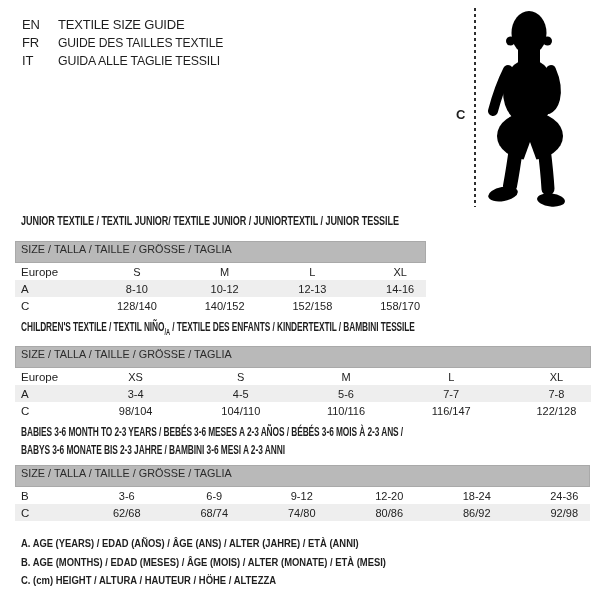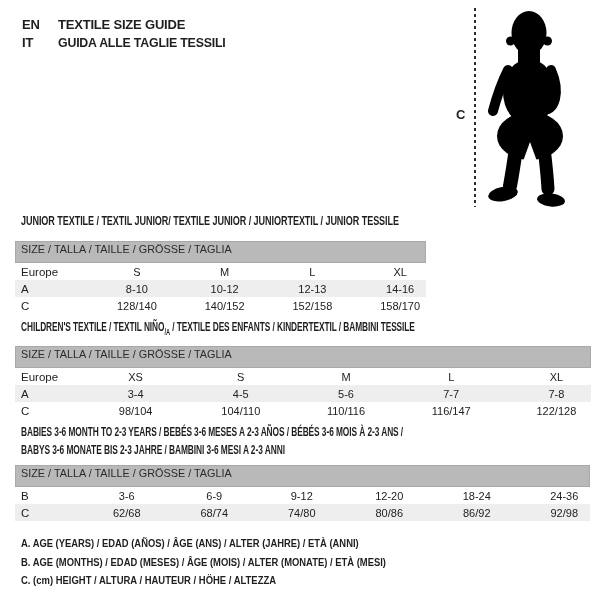--- a/index.html
+++ b/index.html
@@ -10,21 +10,21 @@
     --page_bg:#ffffff;
     --silhouette:#000000;
   }
   html,body{margin:0;padding:0;background:#fff;}
   .page{
     position:relative;width:600px;height:600px;background:var(--page_bg);
     font-family:"Liberation Sans",sans-serif;color:var(--ink);overflow:hidden;
   }
   
   .langs{position:absolute;left:22px;top:16px;}
-  .lang-row{height:18px;line-height:18px;font-weight:700;font-size:13px;white-space:nowrap;letter-spacing:-0.2px;}
+  .lang-row{height:18px;line-height:18px;font-weight:400;font-size:13px;white-space:nowrap;letter-spacing:-0.2px;}
   .lang-code{display:inline-block;width:36px;}
   
   [data-fit]{display:inline-block;transform-origin:0 50%;white-space:nowrap;}
   
   .measure-line{position:absolute;left:474px;top:8px;width:2px;height:199px;
     background:repeating-linear-gradient(to bottom,#2e2e2e 0 3px,transparent 3px 6px);}
   .c-label{position:absolute;left:456px;top:107px;font-weight:700;font-size:13px;}
   .baby{position:absolute;left:482px;top:8px;width:90px;height:200px;color:var(--silhouette);}
   
   .tbl-title{position:absolute;left:21px;font-weight:700;font-size:12.5px;letter-spacing:-0.1px;white-space:nowrap;transform-origin:0 50%;}
@@ -54,20 +54,23 @@
   .fn-c{top:574px;}
 </style>
 </head>
 <body>
 
 <div class="page">
 
   <div class="langs">
     <div class="lang-row">
       <span class="lang-code">EN</span><span data-fit="168">TEXTILE SIZE GUIDE</span>
+    </div>
+    <div class="lang-row">
+      <span class="lang-code">FR</span><span data-fit="168" style="transform: scaleX(0.933333);">GUIDE DES TAILLES TEXTILE</span>
     </div>
     <div class="lang-row">
       <span class="lang-code">IT</span><span data-fit="168" style="transform: scaleX(0.949153);">GUIDA ALLE TAGLIE TESSILI</span>
     </div>
   </div>
 
   <div class="measure-line"></div>
   <span class="c-label">C</span>
   <svg class="baby" viewBox="0 0 90 200" xmlns="http://www.w3.org/2000/svg" aria-hidden="true">
     <g fill="currentColor" stroke="none">

